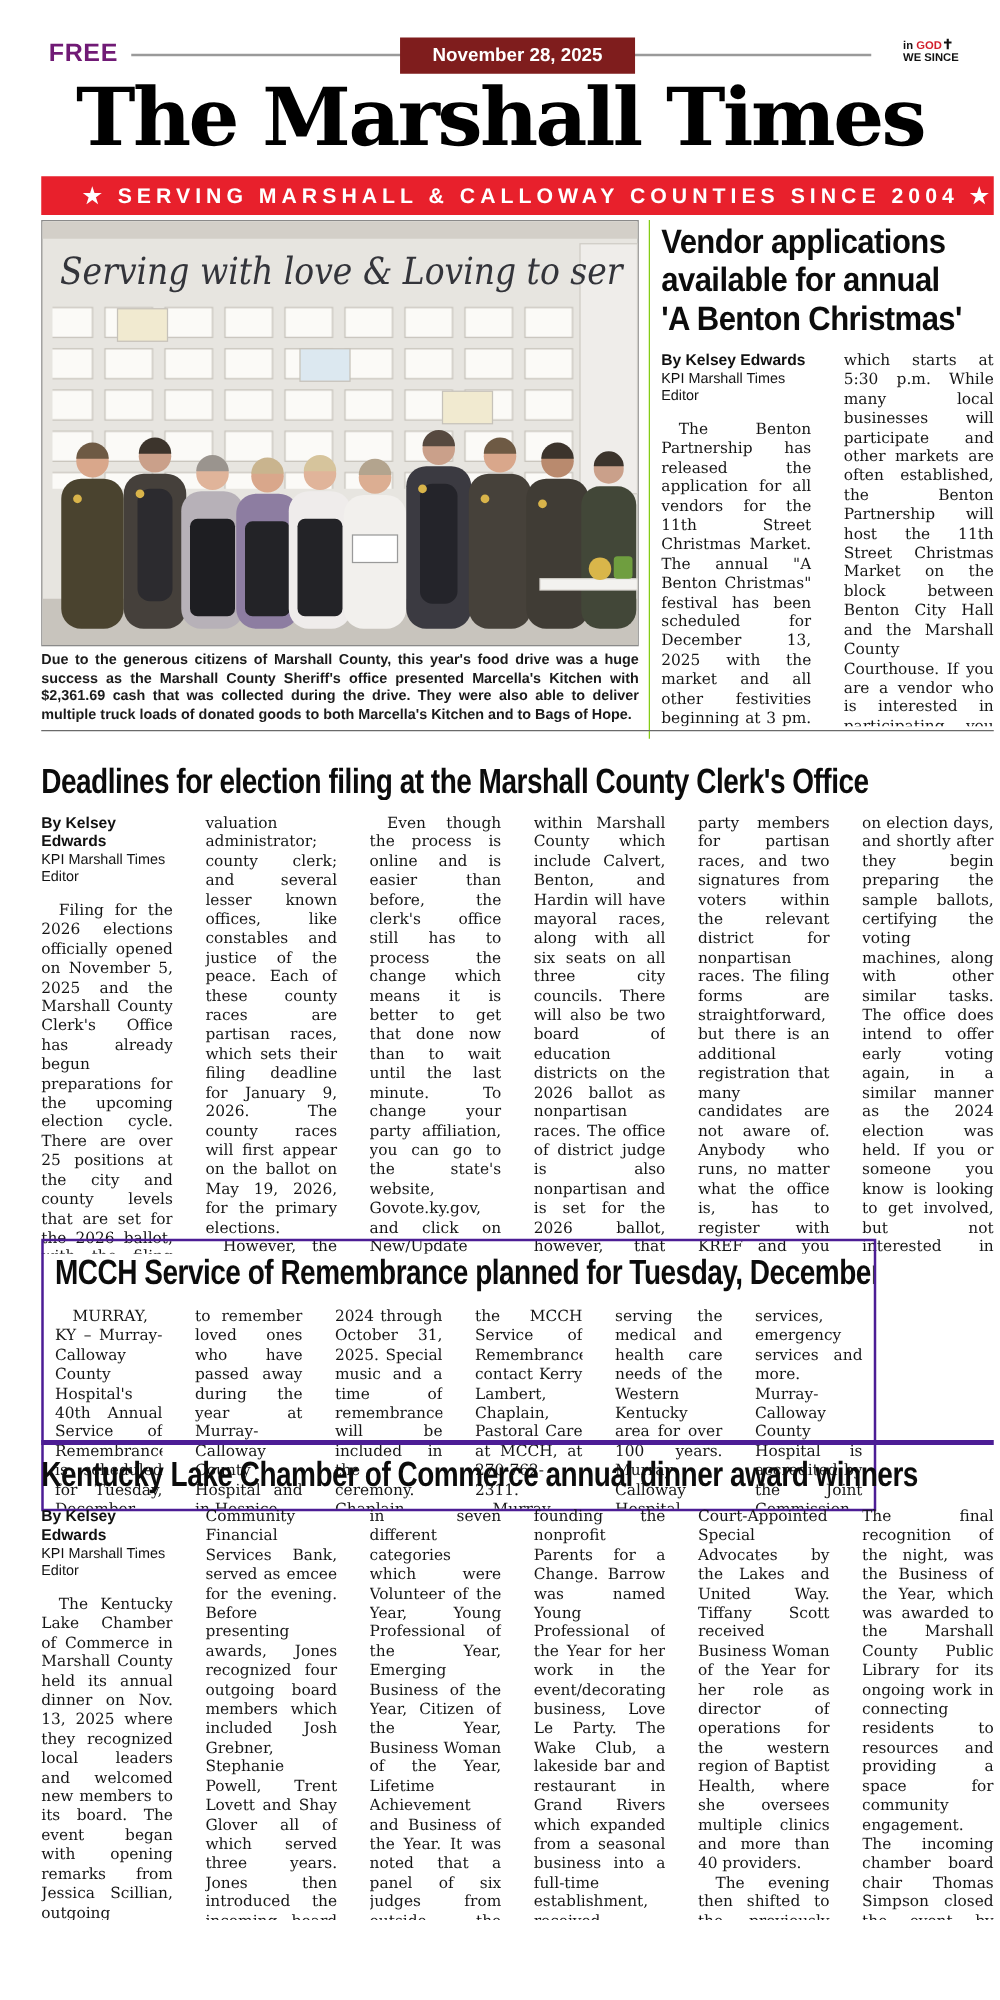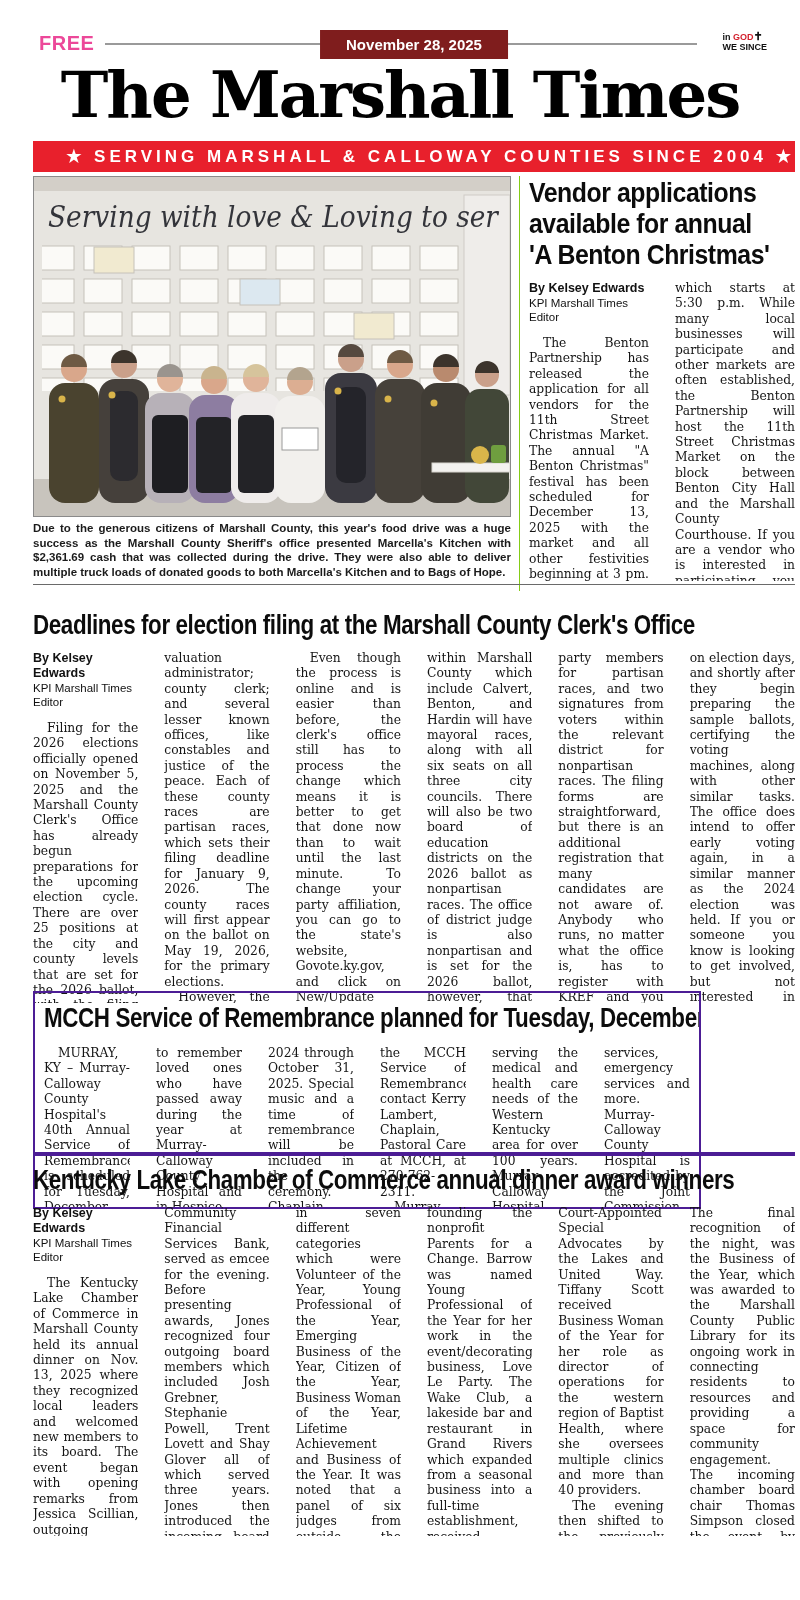--- a/index.html
+++ b/index.html
@@ -1,21 +1,21 @@
 <!DOCTYPE html>
 <html><head>
 <meta charset="utf-8">
 <style>
   html,body{margin:0;padding:0;background:#fff;}
   .page{position:relative;width:800px;height:1600px;background:#fff;overflow:hidden;
         font-family:"Liberation Sans",sans-serif;color:#111;}
 
   
   .topbar{position:absolute;left:33px;top:30px;width:762px;height:30px;}
-  .free{position:absolute;left:6px;top:2px;font-weight:800;font-size:20px;letter-spacing:.5px;color:#ec4899;}
+  .free{position:absolute;left:6px;top:2px;font-weight:800;font-size:20px;letter-spacing:.5px;color:#701a75;}
   .topline{position:absolute;left:72px;right:98px;top:13px;border-top:2px solid #9a9a9a;height:0;}
   .datebox{position:absolute;left:50%;transform:translateX(-50%);top:0;background:#7f1d1d;color:#fff;
            font-weight:700;font-size:15px;padding:6px 26px;white-space:nowrap;}
   .motto{position:absolute;right:28px;top:1px;font-size:9px;font-weight:800;line-height:10px;color:#111;}
   .motto .god{color:#d21f2c;}
   .motto .cross{color:#111;font-size:11px;}
 
   
   .masthead{position:absolute;top:48px;left:0;width:100%;height:94px;line-height:94px;margin:0;
             text-align:center;font-family:"DejaVu Serif",serif;font-weight:700;font-size:64px;

